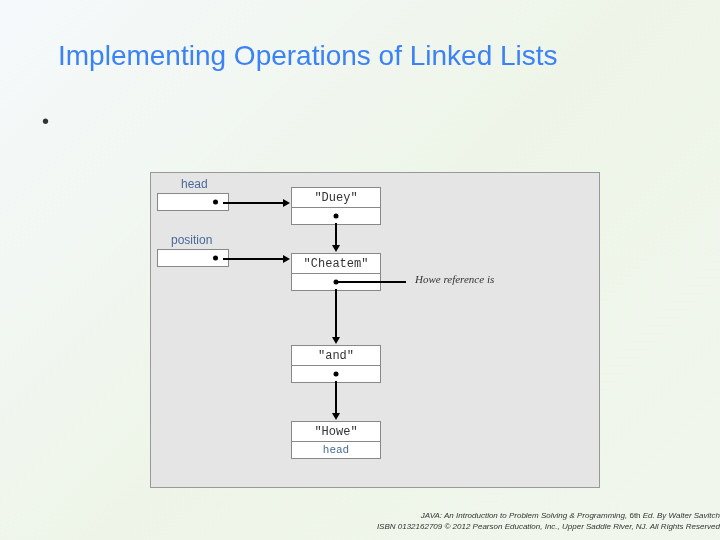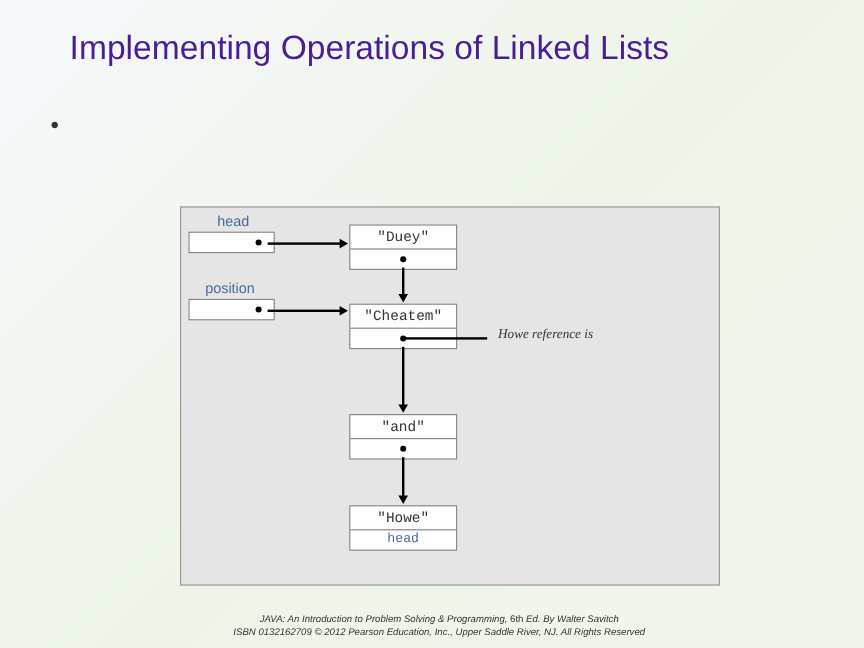--- a/index.html
+++ b/index.html
@@ -5,22 +5,22 @@
   * { margin: 0; padding: 0; box-sizing: border-box; }
   body {
     width: 720px; height: 540px;
     background: linear-gradient(135deg, #f5f9fc 0%, #eef5e8 50%, #f0f6ec 100%);
     font-family: Arial, Helvetica, sans-serif;
     position: relative;
     overflow: hidden;
   }
   .title {
     font-size: 28px;
-    color: #4c1d95;
-    padding: 24px 0 0 58px;
+    color: #3b82f6;
+    padding: 40px 0 0 58px;
     font-weight: normal;
   }
   .bullet-row {
     display: flex;
     align-items: baseline;
     padding: 38px 0 0 42px;
     font-size: 24px;
     color: #222;
   }
   .bullet-dot {
@@ -114,21 +114,21 @@
     color: #333;
   }
   .code {
     font-family: "Courier New", monospace;
     font-style: normal;
     font-size: 11px;
   }
   .footer {
     position: absolute;
     bottom: 8px; left: 12px; right: 0;
-    text-align: center;
+    text-align: right;
     font-size: 8px;
     font-style: italic;
     color: #333;
     line-height: 1.3;
   }
   .footer .ed { font-style: normal; }
 </style>
 </head>
 <body>
 

